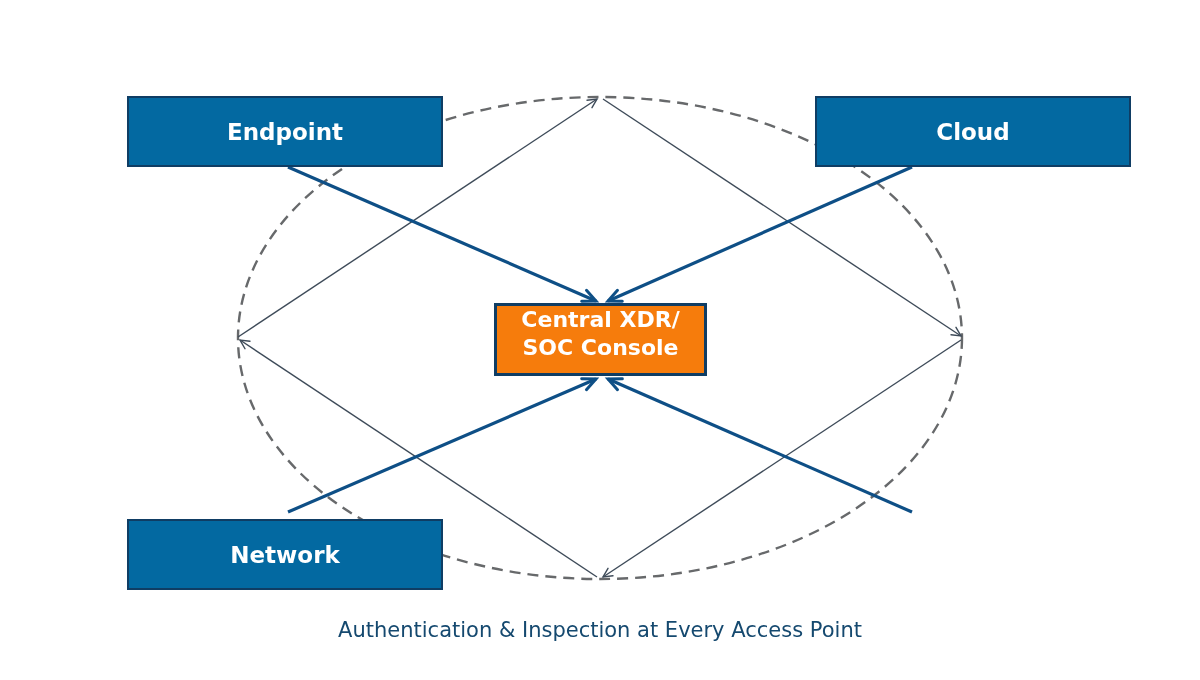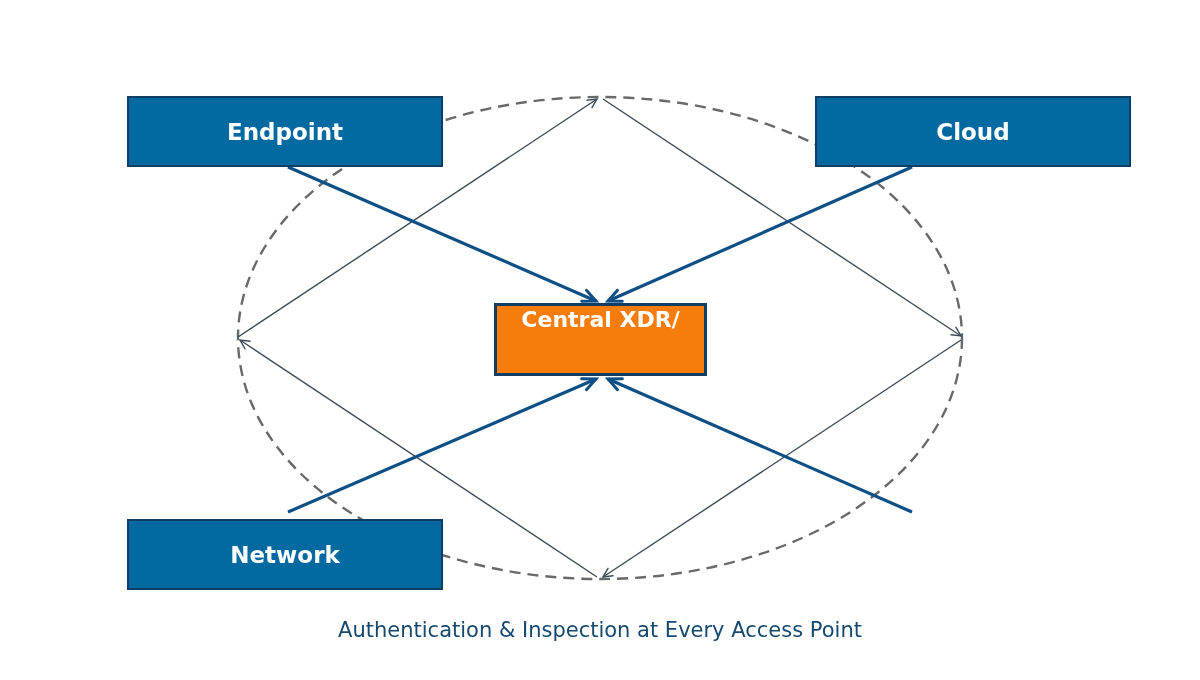--- a/index.html
+++ b/index.html
@@ -119,17 +119,18 @@
   </div>
   <div class="node node-cloud">
     <span>Cloud</span>
   </div>
   <div class="node node-network">
     <span>Network</span>
   </div>
 
   <div class="console">
     <div>Central XDR/</div>
+    <div>SOC Console</div>
   </div>
 
   <div class="caption">Authentication &amp; Inspection at Every Access Point</div>
 
 </div>
 
 </body></html>

